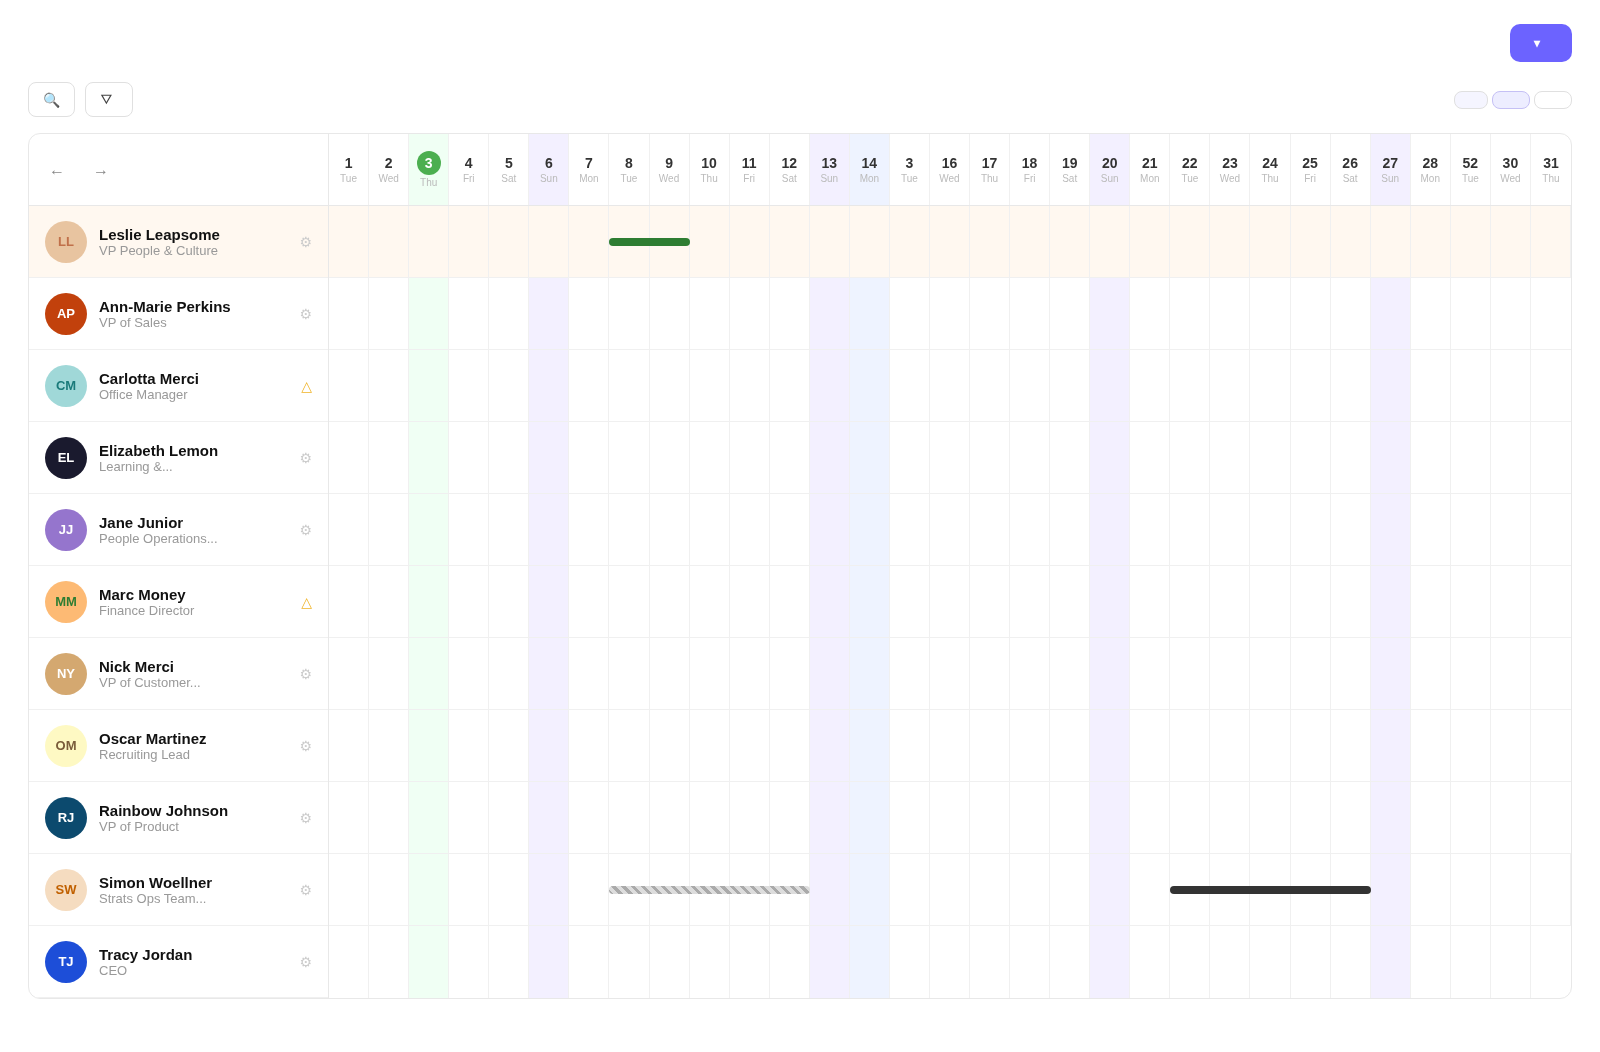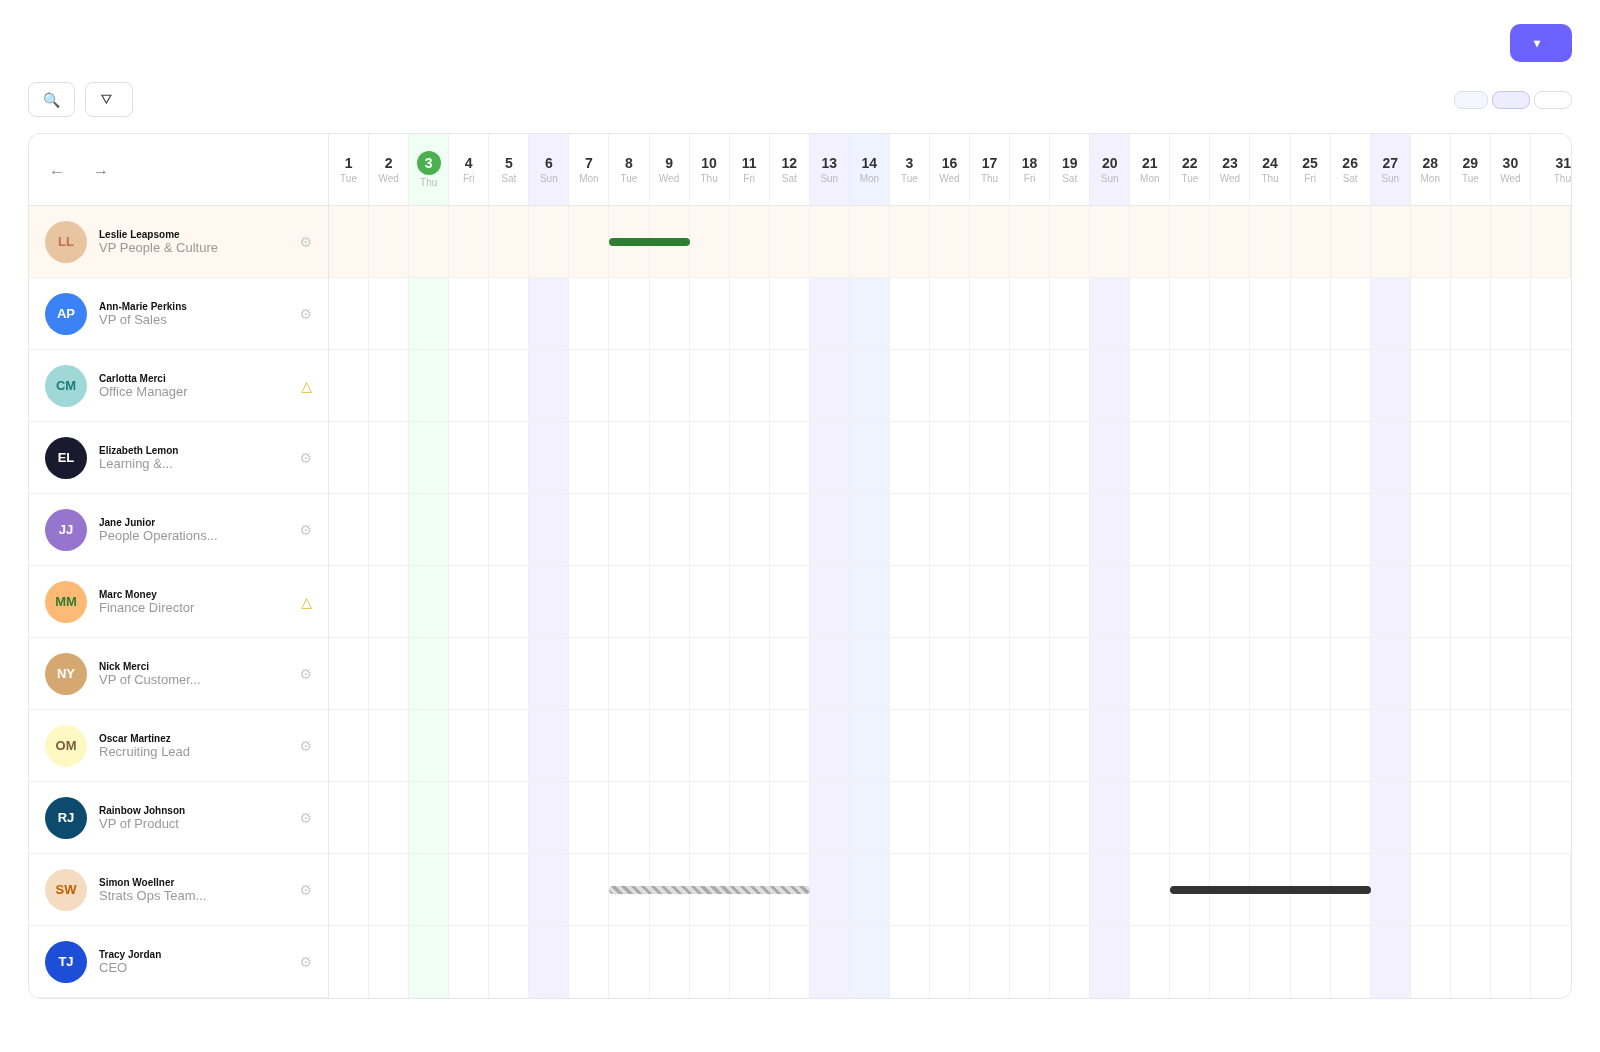--- a/index.html
+++ b/index.html
@@ -54,37 +54,37 @@
       display: flex; align-items: center; padding: 10px 16px;
       border-bottom: 1px solid #f0f0f0; height: 72px; position: relative;
     }
     .sidebar-row.highlighted { background: #fff8f0; }
     .avatar-initials {
       width: 42px; height: 42px; border-radius: 50%; margin-right: 12px;
       display: flex; align-items: center; justify-content: center;
       font-size: 13px; font-weight: 700; flex-shrink: 0;
     }
     .person-info { flex: 1; min-width: 0; }
-    .person-name { font-size: 10px; font-weight: 600; color: #111; white-space: nowrap; overflow: hidden; text-overflow: ellipsis; }
+    .person-name { font-size: 15px; font-weight: 600; color: #111; white-space: nowrap; overflow: hidden; text-overflow: ellipsis; }
     .person-role { font-size: 13px; color: #999; white-space: nowrap; overflow: hidden; text-overflow: ellipsis; }
     .row-icon { color: #ccc; font-size: 14px; cursor: pointer; }
 
     
     .calendar-grid { flex: 1; overflow: hidden; }
 
     .date-header-row {
       display: grid; grid-template-columns: repeat(31, 1fr);
       border-bottom: 1.5px solid #e8e8e8; height: 72px;
     }
     .date-cell {
       display: flex; flex-direction: column; align-items: center; justify-content: center;
       border-right: 1px solid #f0f0f0; font-size: 11px; color: #aaa; gap: 2px;
       position: relative;
     }
-    .date-cell:last-child { border-right: none; align-items: flex-end; }
+    .date-cell:last-child { border-right: none; }
     .date-num { font-size: 14px; font-weight: 600; color: #333; }
     .date-cell.today-col .date-num {
       background: #4caf50; color: #fff; border-radius: 50%;
       width: 24px; height: 24px; display: flex; align-items: center; justify-content: center;
     }
     .date-cell.today-col { background: #f0fff4; }
     .date-cell.sunday-col { background: #f3f0ff; }
     .date-cell.monday-col-14 { background: #eef3ff; }
 
     .calendar-body { }
@@ -160,21 +160,21 @@
       <div id="sidebar-people">
           <div class="sidebar-row highlighted">
     <div class="avatar-initials" style="background:#e8c4a0;color:#c0704a">LL</div>
     <div class="person-info">
       <div class="person-name">Leslie Leapsome</div>
       <div class="person-role">VP People &amp; Culture</div>
     </div>
     <span class="row-icon">⚙</span>
   </div>
           <div class="sidebar-row">
-    <div class="avatar-initials" style="background:#3b82f6;color:#fff">AP</div>
+    <div class="avatar-initials" style="background:#c2410c;color:#fff">AP</div>
     <div class="person-info">
       <div class="person-name">Ann-Marie Perkins</div>
       <div class="person-role">VP of Sales</div>
     </div>
     <span class="row-icon">⚙</span>
   </div>
           <div class="sidebar-row">
     <div class="avatar-initials" style="background:#a0d8d8;color:#1a7a7a">CM</div>
     <div class="person-info">
       <div class="person-name">Carlotta Merci</div>
@@ -358,21 +358,21 @@
           </div>
           <div class="date-cell sunday-col">
             <span class="date-num">27</span>
             <span style="font-size:10px;color:#bbb">Sun</span>
           </div>
           <div class="date-cell">
             <span class="date-num">28</span>
             <span style="font-size:10px;color:#bbb">Mon</span>
           </div>
           <div class="date-cell">
-            <span class="date-num">29</span>
+            <span class="date-num">52</span>
             <span style="font-size:10px;color:#bbb">Tue</span>
           </div>
           <div class="date-cell">
             <span class="date-num">30</span>
             <span style="font-size:10px;color:#bbb">Wed</span>
           </div>
           <div class="date-cell">
             <span class="date-num">31</span>
             <span style="font-size:10px;color:#bbb">Thu</span>
           </div>

